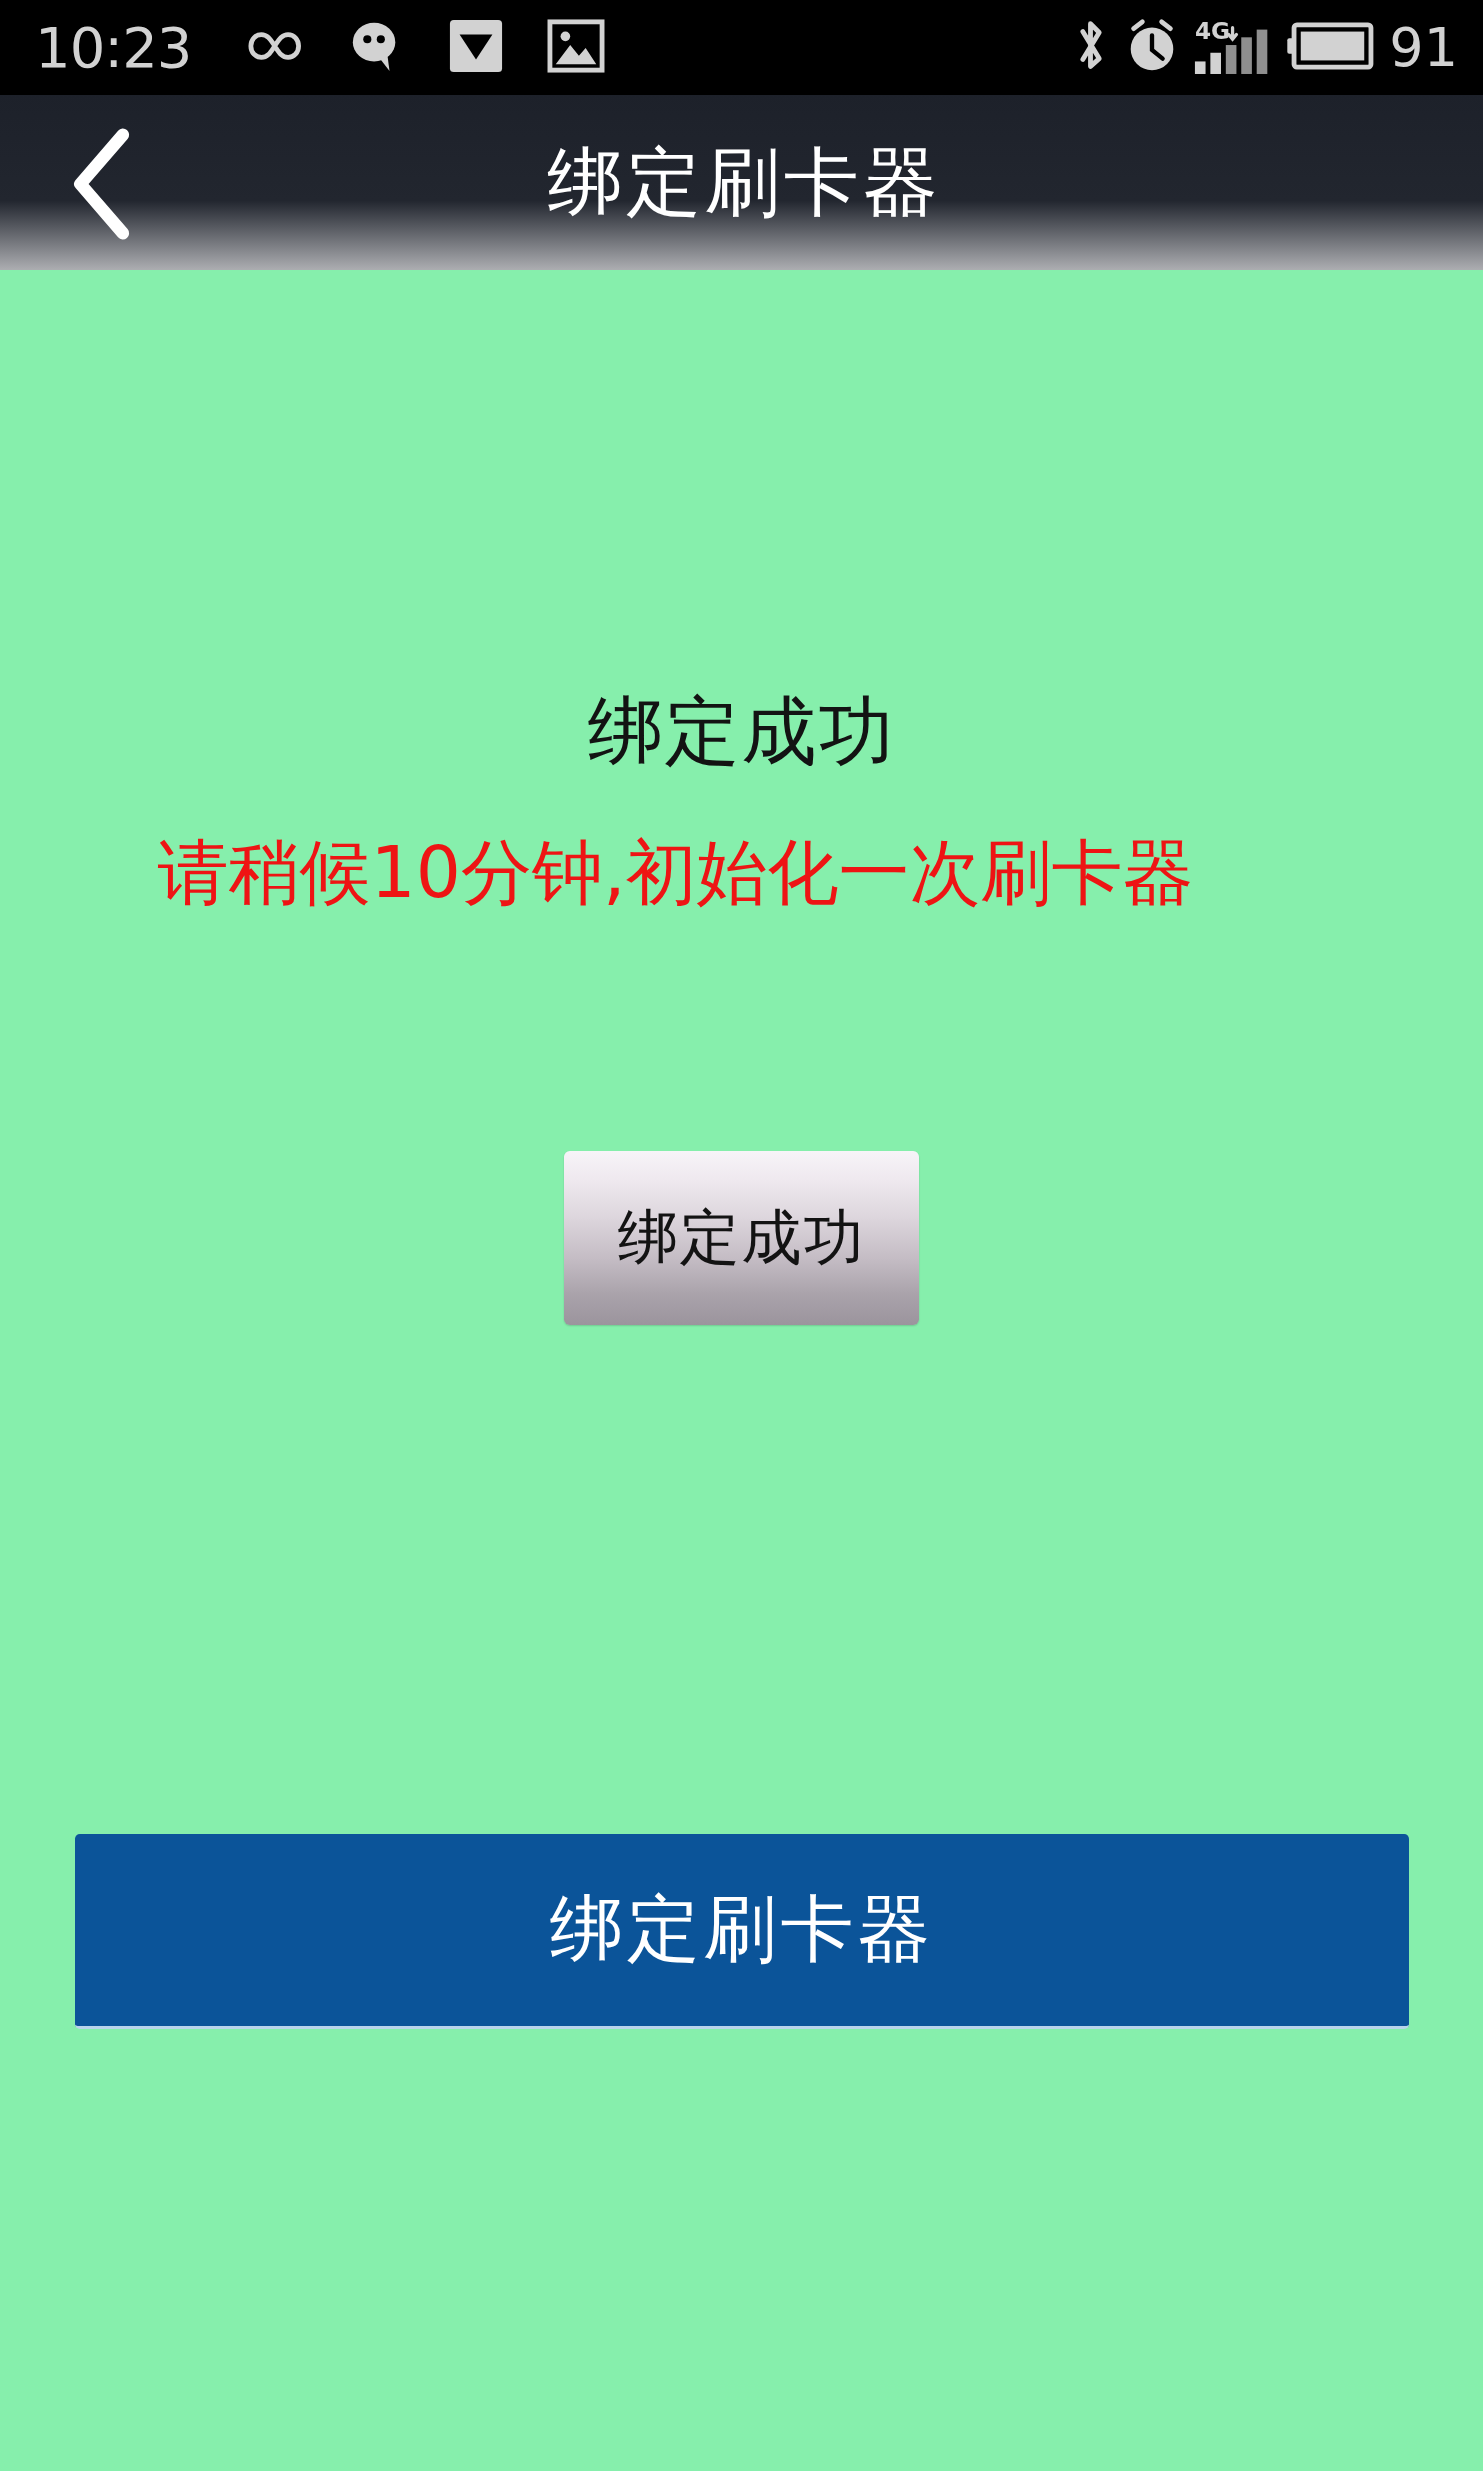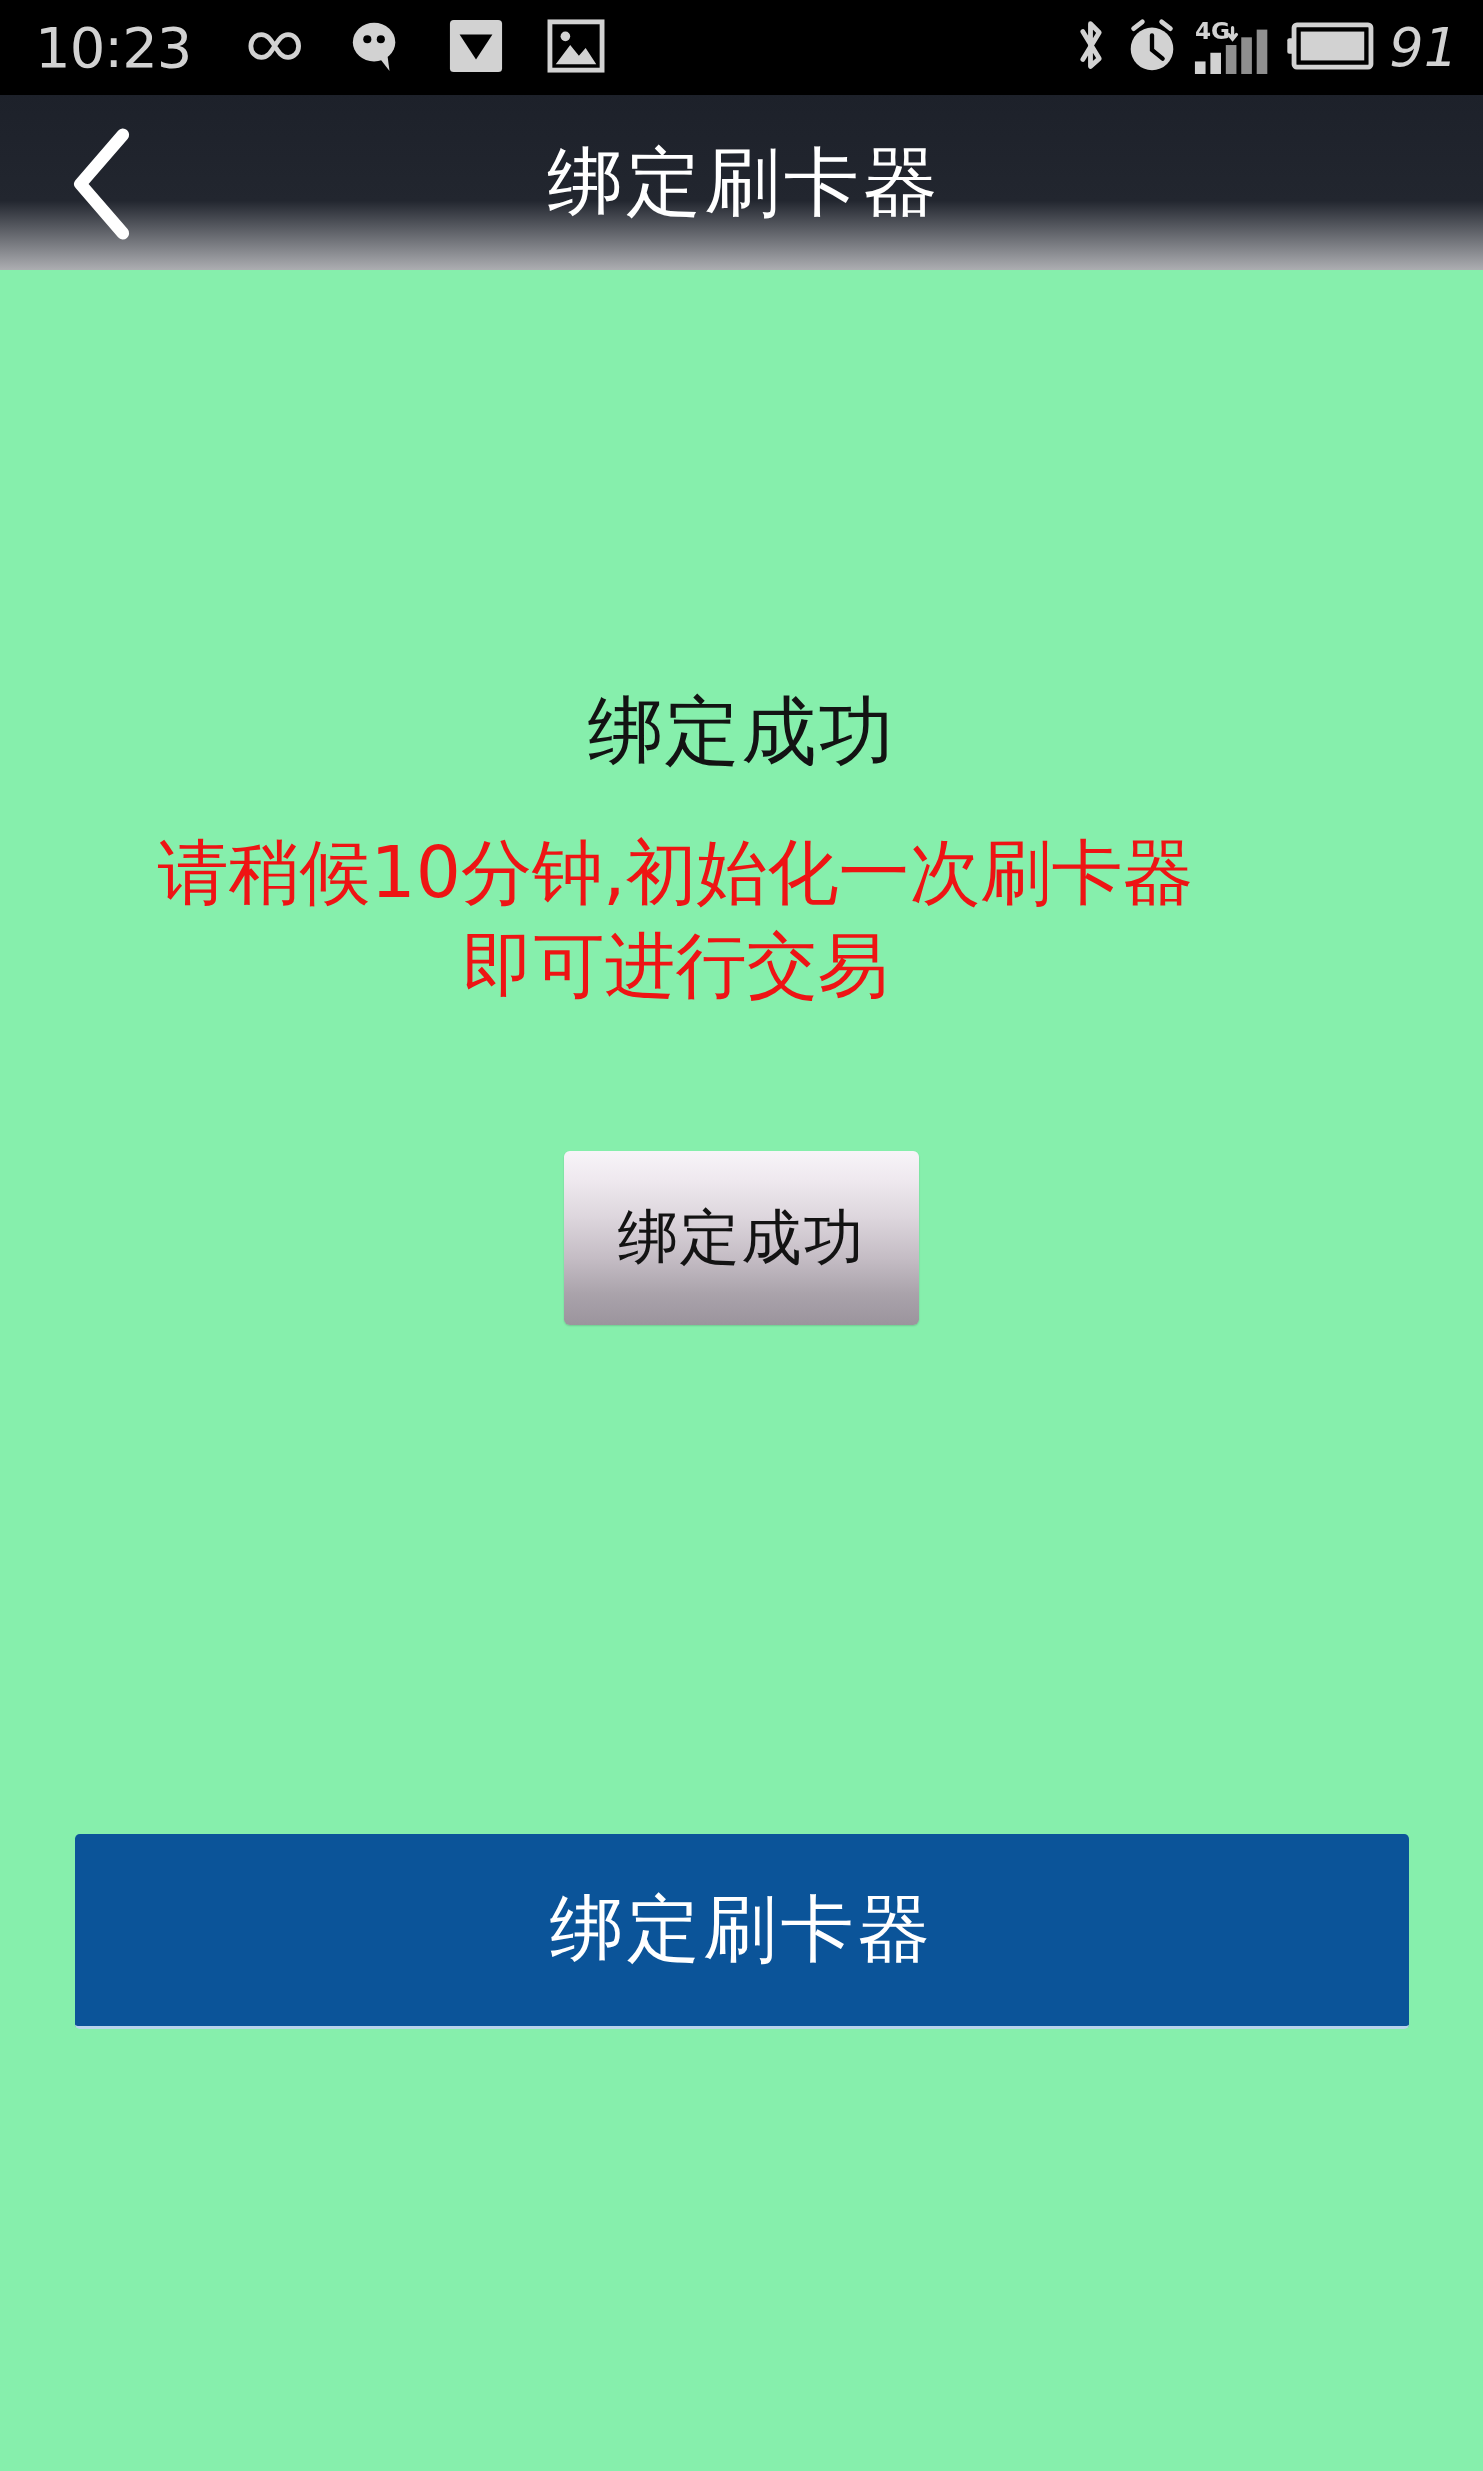--- a/index.html
+++ b/index.html
@@ -47,21 +47,20 @@
     font-size:56px;
     line-height:56px;
     letter-spacing:-1px;
     font-weight:400;
   }
   .sb-batt-num {
     color:#d2d2d2;
     font-size:54px;
     line-height:54px;
     font-weight:400;
-    font-style:italic;
   }
   .sb-icon { display:block; }
 
   
   .header {
     position:absolute;
     top:95px; left:0;
     width:1483px;
     height:176px;
     background:#20242e;
@@ -249,21 +248,20 @@
     </div>
     <div class="header-title">绑定刷卡器</div>
   </div>
 
   <div class="content">
 
     <div class="success-heading">绑定成功</div>
 
     <div class="notice">
       <span class="notice-line">请稍候10分钟,初始化一次刷卡器</span>
-      <span class="notice-line">即可进行交易</span>
     </div>
 
     <button class="status-btn">绑定成功</button>
 
     <button class="primary-btn">绑定刷卡器</button>
   </div>
 
 </div>
 
 

